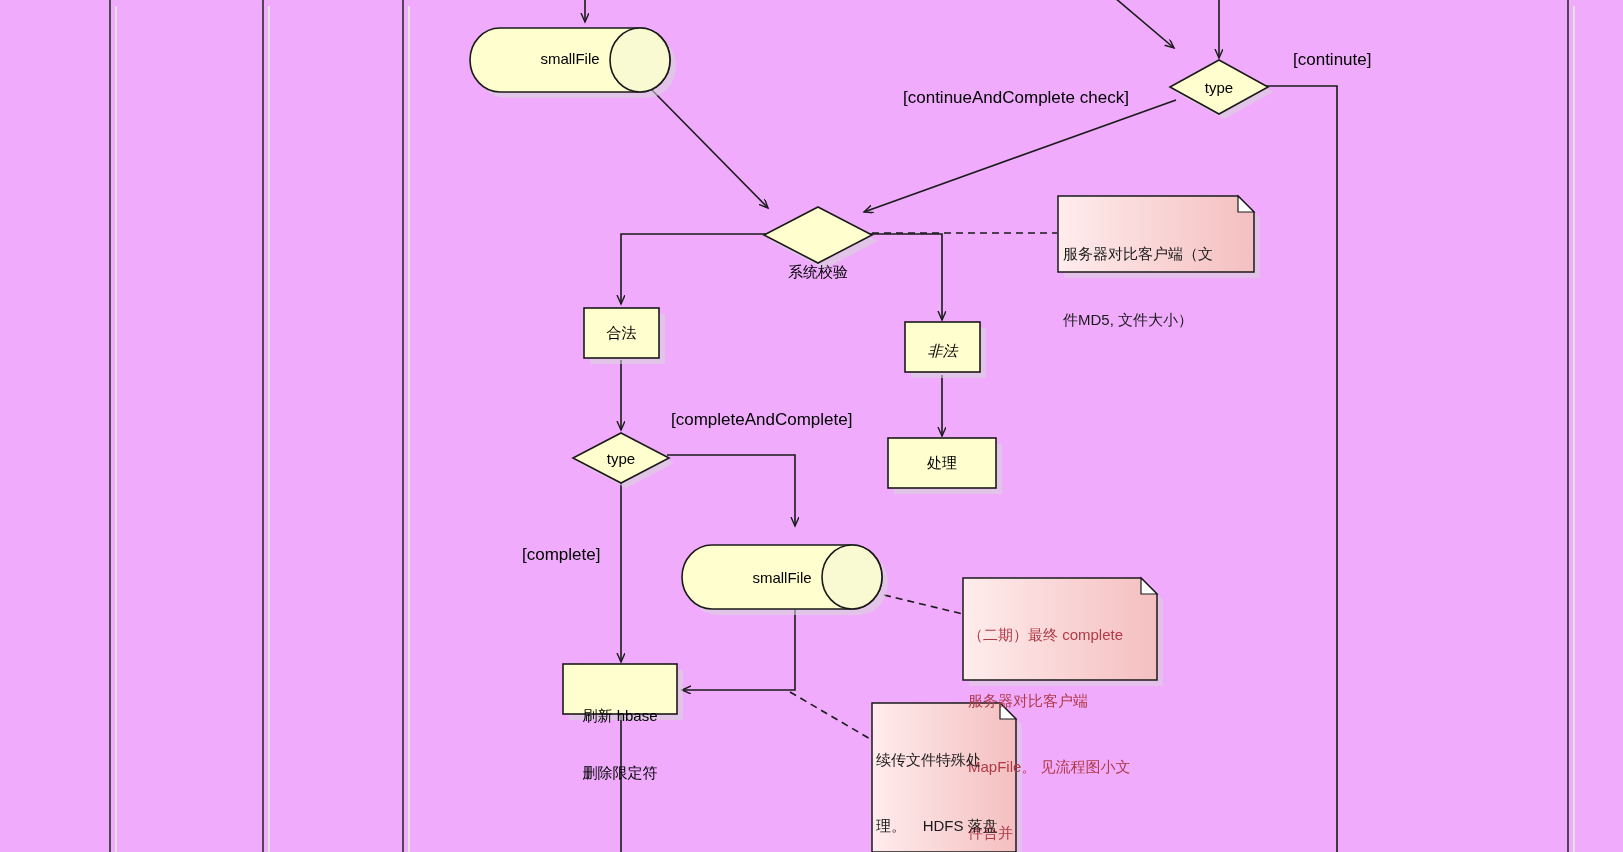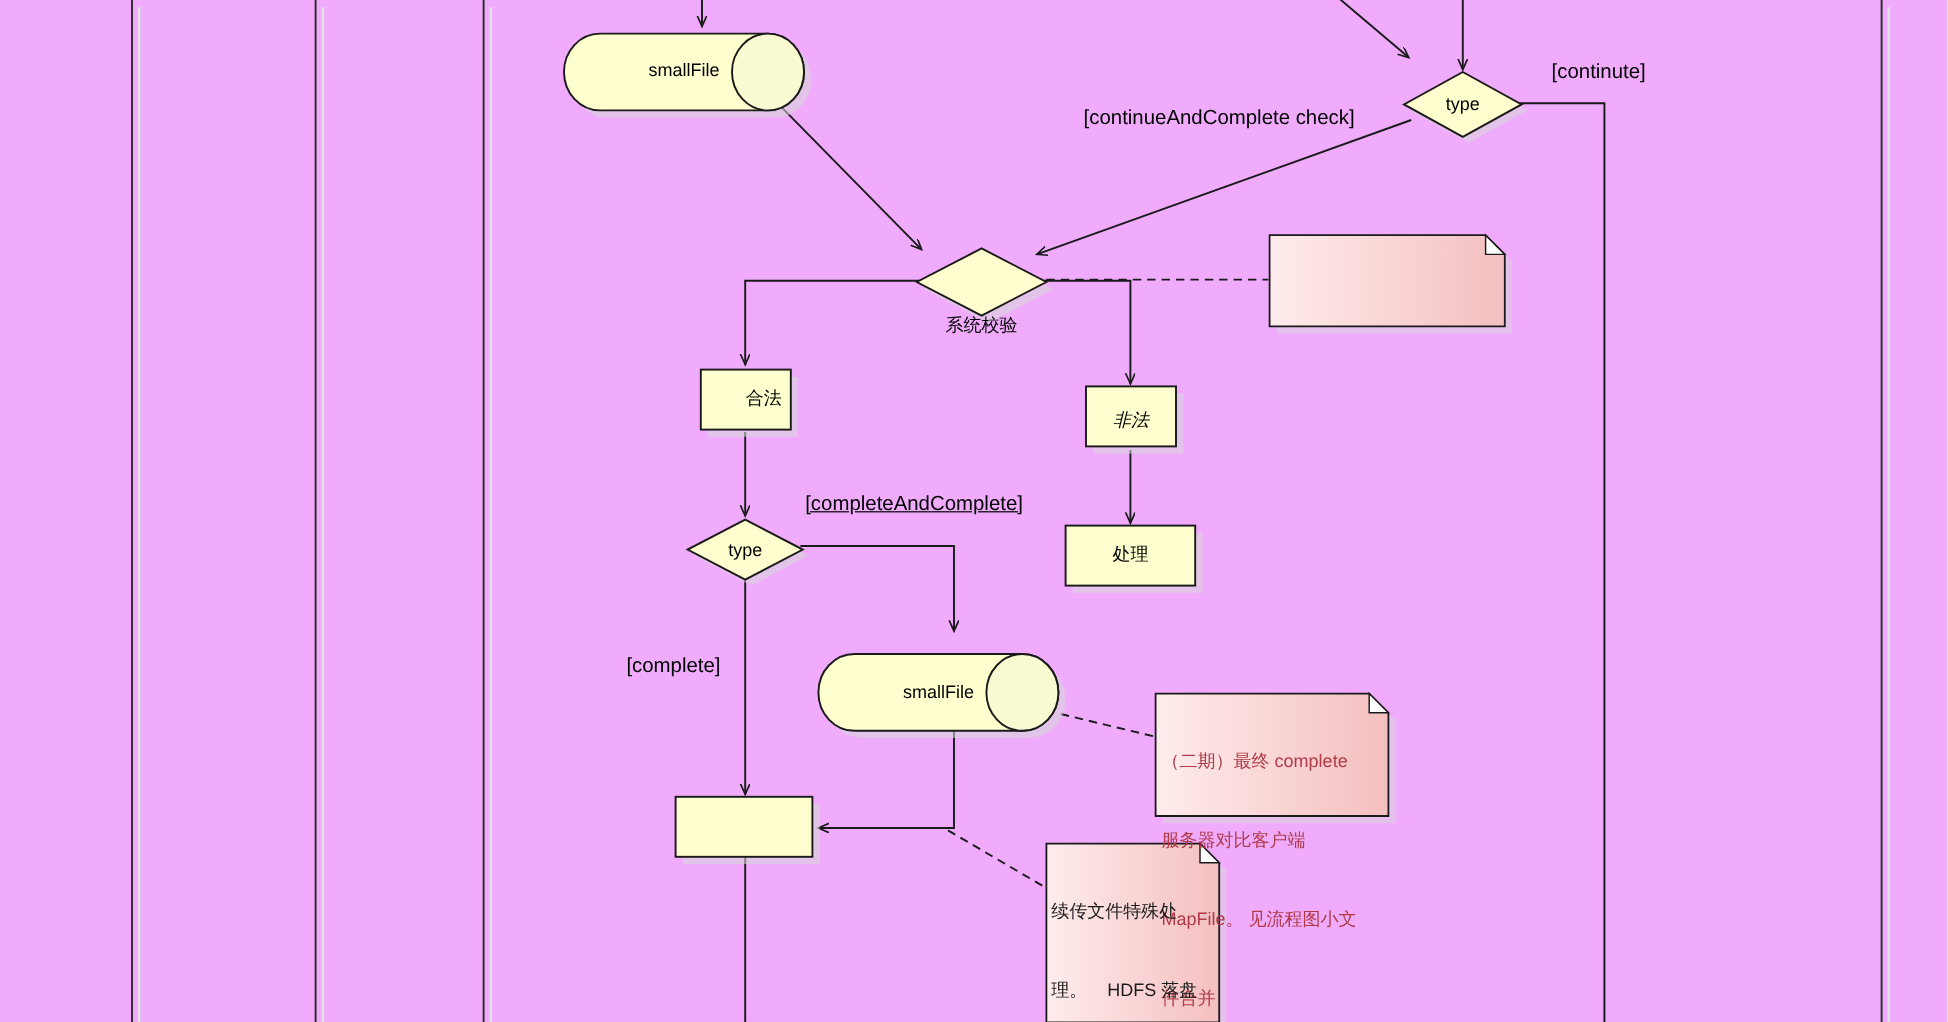--- a/index.html
+++ b/index.html
@@ -148,39 +148,47 @@
       <path d="M1000,703 l16,16 h-16 z" fill="#ffffff" stroke="#1a1a1a" stroke-width="1.2"></path>
     </g>
   </svg>
 
   <div class="lbl node-text" style="left:500px;top:49px;width:140px;">smallFile</div>
 
   <div class="lbl node-text" style="left:1180px;top:78px;width:78px;">type</div>
 
   <div class="lbl node-text" style="left:766px;top:226px;width:104px;margin-top:36px;">系统校验</div>
 
-  <div class="lbl node-text" style="left:584px;top:323px;width:75px;padding-left:15px;">合法</div>
+  <div class="lbl node-text" style="left:584px;top:323px;width:75px;">合法</div>
 
   <div class="lbl node-text" style="left:905px;top:341px;width:75px;font-style:italic;">非法</div>
 
   <div class="lbl node-text" style="left:888px;top:453px;width:108px;">处理</div>
 
   <div class="lbl node-text" style="left:582px;top:449px;width:78px;">type</div>
 
   <div class="lbl node-text" style="left:712px;top:568px;width:140px;">smallFile</div>
 
+  <div class="lbl node-text" style="left:563px;top:668px;width:114px;">
+    <div>刷新 hbase</div>
+    <div>删除限定符</div>
+  </div>
 
   <div class="lbl guard" style="left:1293px;top:50px;">[continute]</div>
 
   <div class="lbl guard" style="left:903px;top:88px;">[continueAndComplete check]</div>
 
-  <div class="lbl guard" style="left:671px;top:410px;text-decoration:underline;">[completeAndComplete]</div>
+  <div class="lbl guard" style="left:671px;top:410px;">[completeAndComplete]</div>
 
   <div class="lbl guard" style="left:522px;top:545px;">[complete]</div>
 
+  <div class="lbl note-text note-dark" style="left:1063px;top:199px;width:186px;">
+    <div>服务器对比客户端（文</div>
+    <div>件MD5, 文件大小）</div>
+  </div>
 
   <div class="lbl note-text note-red" style="left:968px;top:580px;width:190px;">
     <div>（二期）最终 complete</div>
     <div>服务器对比客户端</div>
     <div>MapFile。 见流程图小文</div>
     <div>件合并</div>
   </div>
 
   <div class="lbl note-text note-dark" style="left:876px;top:705px;width:140px;">
     <div>续传文件特殊处</div>

